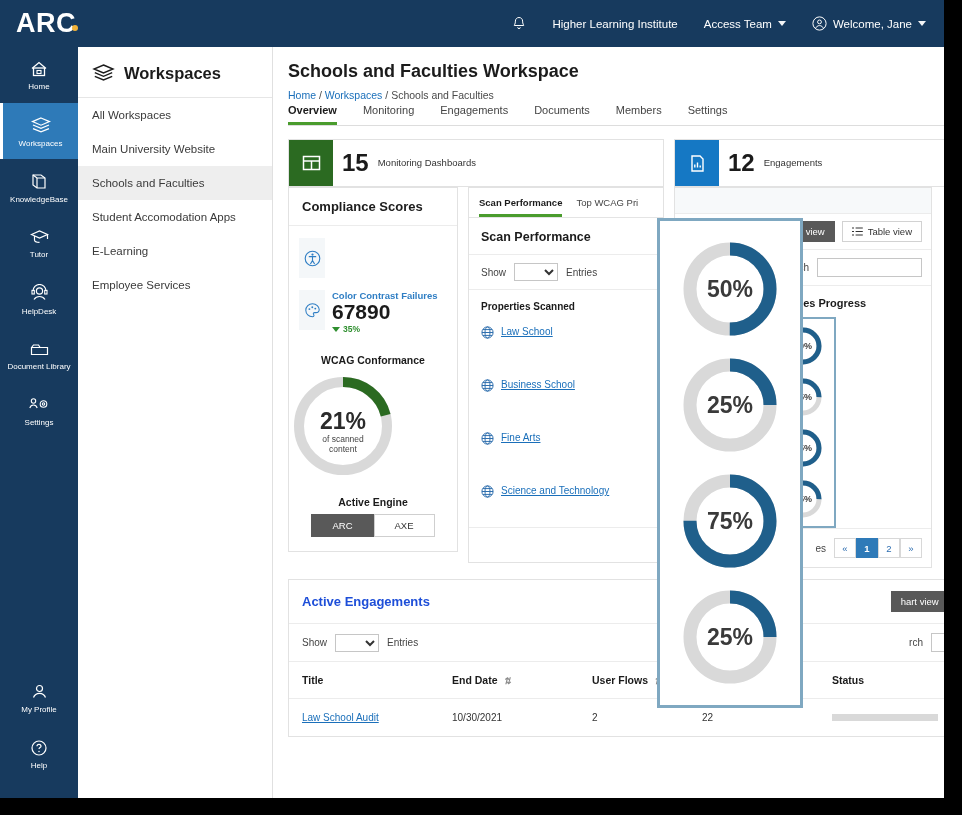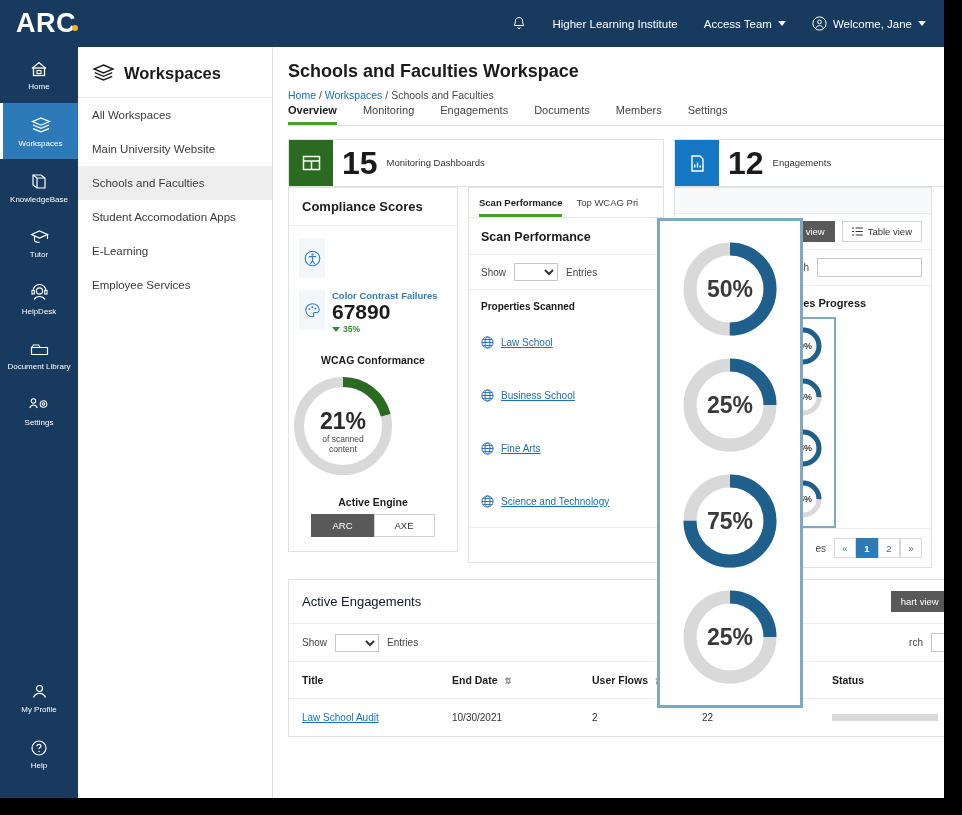--- a/index.html
+++ b/index.html
@@ -111,21 +111,21 @@
   
   #stats { display: flex; gap: 10px; margin-top: 13px; }
   .stat {
     flex: 1; height: 48px; background: #ffffff;
     border: 1px solid #e2e2e2; display: flex; align-items: center;
   }
   .stat-icon {
     width: 44px; height: 46px; display: flex;
     align-items: center; justify-content: center; flex: none;
   }
-  .stat-num { font-size: 32px; font-weight: bold; color: #1b1b1b; margin-left: 9px; }
+  .stat-num { font-size: 24px; font-weight: bold; color: #1b1b1b; margin-left: 9px; }
   .stat-label { font-size: 9.5px; color: #333; margin-left: 9px; line-height: 1.2; }
   
   #cardrow { display: flex; gap: 10px; align-items: flex-start; }
   .card { background: #ffffff; border: 1px solid #e2e2e2; }
   .card-head {
     padding: 11px 13px; font-size: 13px; font-weight: bold;
     color: #1b1b1b; border-bottom: 1px solid #ececec;
   }
   
   #compliance { width: 170px; }
@@ -159,21 +159,21 @@
   .showbar {
     display: flex; align-items: center; gap: 8px;
     padding: 8px 12px; border-top: 1px solid #ececec; border-bottom: 1px solid #ececec;
     font-size: 10px; color: #444;
   }
   .mini-select {
     width: 44px; height: 18px; border: 1px solid #c6c6c6; background: #ffffff;
     font-size: 9px; color: #333;
   }
   .props-title { padding: 11px 12px 4px; font-size: 10px; font-weight: bold; color: #1b1b1b; }
-  .prop-item { display: flex; align-items: center; gap: 7px; padding: 10px 12px 10px; height: 53px; }
+  .prop-item { display: flex; align-items: flex-start; gap: 7px; padding: 10px 12px 10px; height: 53px; }
   .prop-link { font-size: 10px; color: #1a6fba; text-decoration: underline; cursor: pointer; }
   
   #rightcard { width: 258px; }
   .rc-topstrip { height: 26px; background: #f7f9fa; border-bottom: 1px solid #ececec; }
   .viewbar { display: flex; justify-content: flex-end; gap: 7px; padding: 7px 9px; border-bottom: 1px solid #ececec; }
   .viewbtn {
     font-size: 9.5px; padding: 4px 9px; border: 1px solid #d2d2d2;
     display: flex; align-items: center; gap: 5px; cursor: pointer; color: #333; background:#fff;
   }
   .viewbtn.active { background: #595959; color: #ffffff; border-color: #595959; }
@@ -187,21 +187,21 @@
     display: flex; flex-direction: column; align-items: center; gap: 9px;
   }
   .pagerow { display: flex; align-items: center; justify-content: flex-end; gap: 8px; padding: 9px; font-size: 10px; color: #444; border-top: 1px solid #ececec; }
   .pager { display: flex; }
   .pg { width: 22px; height: 20px; border: 1px solid #d8d8d8; font-size: 9.5px; color: #2b6cb0;
         display: flex; align-items: center; justify-content: center; cursor: pointer; background:#fff; }
   .pg.active { background: #2e7ab8; color: #ffffff; border-color: #2e7ab8; font-weight: bold; }
   
   #engagements { margin-top: 11px; border: 1px solid #e2e2e2; background: #ffffff; }
   #eng-head { display: flex; align-items: center; padding: 11px 13px; border-bottom: 1px solid #ececec; }
-  #eng-title { font-size: 13px; font-weight: normal; color: #0f172a; }
+  #eng-title { font-size: 13px; font-weight: bold; color: #1d4ed8; }
   #eng-viewbtns { margin-left: auto; display: flex; gap: 7px; }
   #eng-showbar { display: flex; align-items: center; gap: 8px; padding: 9px 13px; border-bottom: 1px solid #ececec; font-size: 10px; color: #444; }
   #eng-search { margin-left: auto; display: flex; align-items: center; gap: 8px; }
   table { width: 100%; border-collapse: collapse; }
   th { text-align: left; font-size: 10.5px; font-weight: bold; color: #1b1b1b; padding: 12px 0 12px 13px; border-bottom: 1px solid #ececec; }
   td { font-size: 10px; color: #333; padding: 13px 0 13px 13px; }
   td a { color: #1a6fba; text-decoration: underline; }
   .sort-ico { display:inline-block; margin-left: 6px; color:#8a8a8a; font-size: 9px; }
   .progress-wrap { display: flex; align-items: center; gap: 9px; }
   .progress-track { width: 106px; height: 7px; background: #d9d9d9; }

